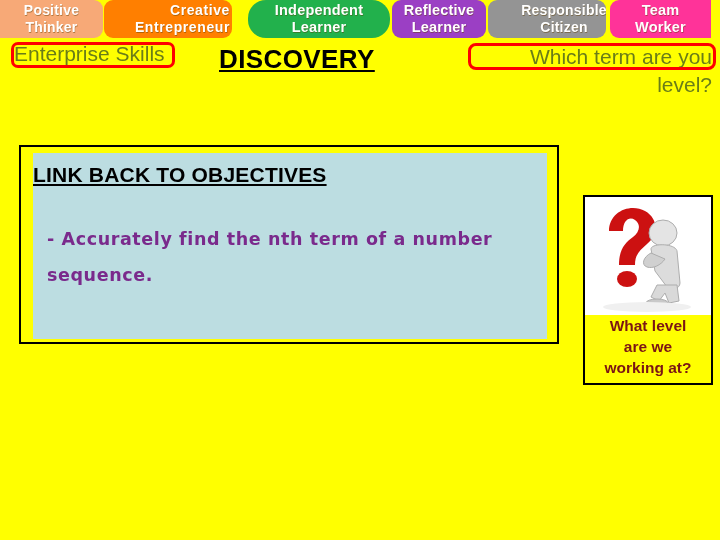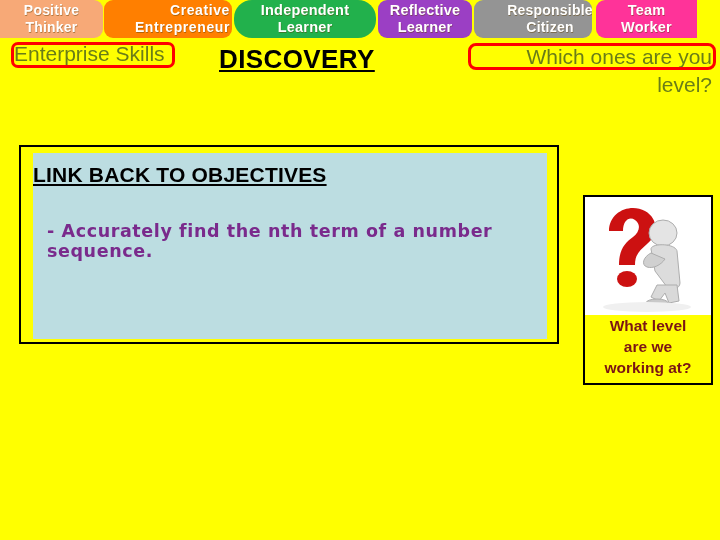--- a/index.html
+++ b/index.html
@@ -40,21 +40,21 @@
     padding: 1px 2px 2px 2px;
     text-shadow: 0.5px 0.5px 0 rgba(90,60,0,0.45);
     letter-spacing: 0.2px;
     overflow: hidden;
     white-space: nowrap;
   }
   .skill-tab .l1, .skill-tab .l2 { display: block; }
 
   .tab-positive      { width: 103px; background: #F7A977; border-radius: 0 9px 9px 0; }
   .tab-creative      { width: 128px; background: #FF7F00; margin-left: 1px; align-items: flex-end; }
-  .tab-independent   { width: 142px; background: #22B14C; margin-left: 2px; border-radius: 18px; }
+  .tab-independent   { width: 142px; background: #22B14C; margin-left: 16px; border-radius: 18px; }
   .tab-reflective    { width: 94px; background: #9B3FC4; margin-left: 2px; }
   .tab-responsible   { width: 118px; background: #949494; margin-left: 2px; }
   .tab-team          { width: 101px; background: #FF3399; margin-left: 4px; border-radius: 9px 0 0 9px; }
 
   .tab-positive, .tab-creative { font-size: 14px; }
   .tab-creative .l1, .tab-creative .l2 { letter-spacing: 0.6px; }
   .tab-responsible { font-size: 14px; padding-left: 36px; }
 
   
   #enterprise-skills {
@@ -140,21 +140,21 @@
     text-decoration: underline;
     letter-spacing: 0.2px;
   }
   #objectives-body {
     position: absolute;
     left: 14px;
     top: 68px;
     width: 460px;
     font-family: "DejaVu Sans", sans-serif;
     font-size: 17.5px;
-    line-height: 20px;
+    line-height: 36px;
     font-weight: bold;
     color: #7A2A8C;
     letter-spacing: 0.6px;
   }
 
   
   #question-card {
     position: absolute;
     left: 583px;
     top: 195px;
@@ -226,21 +226,21 @@
   </div>
 
 </div>
 
 <div id="enterprise-skills">Enterprise Skills</div>
 <div id="enterprise-skills-box"></div>
 
 <div id="discovery">DISCOVERY</div>
 
 <div id="which-ones">
-  <span>Which ones are you</span><br>
+  <span>Which term are you</span><br>
   <span>level?</span>
 </div>
 <div id="which-ones-box"></div>
 
 <div id="objectives-panel">
   <div id="objectives-inner">
     <div id="objectives-title">LINK BACK TO OBJECTIVES</div>
     <div id="objectives-body">- Accurately find the nth term of a number sequence.</div>
   </div>
 </div>

